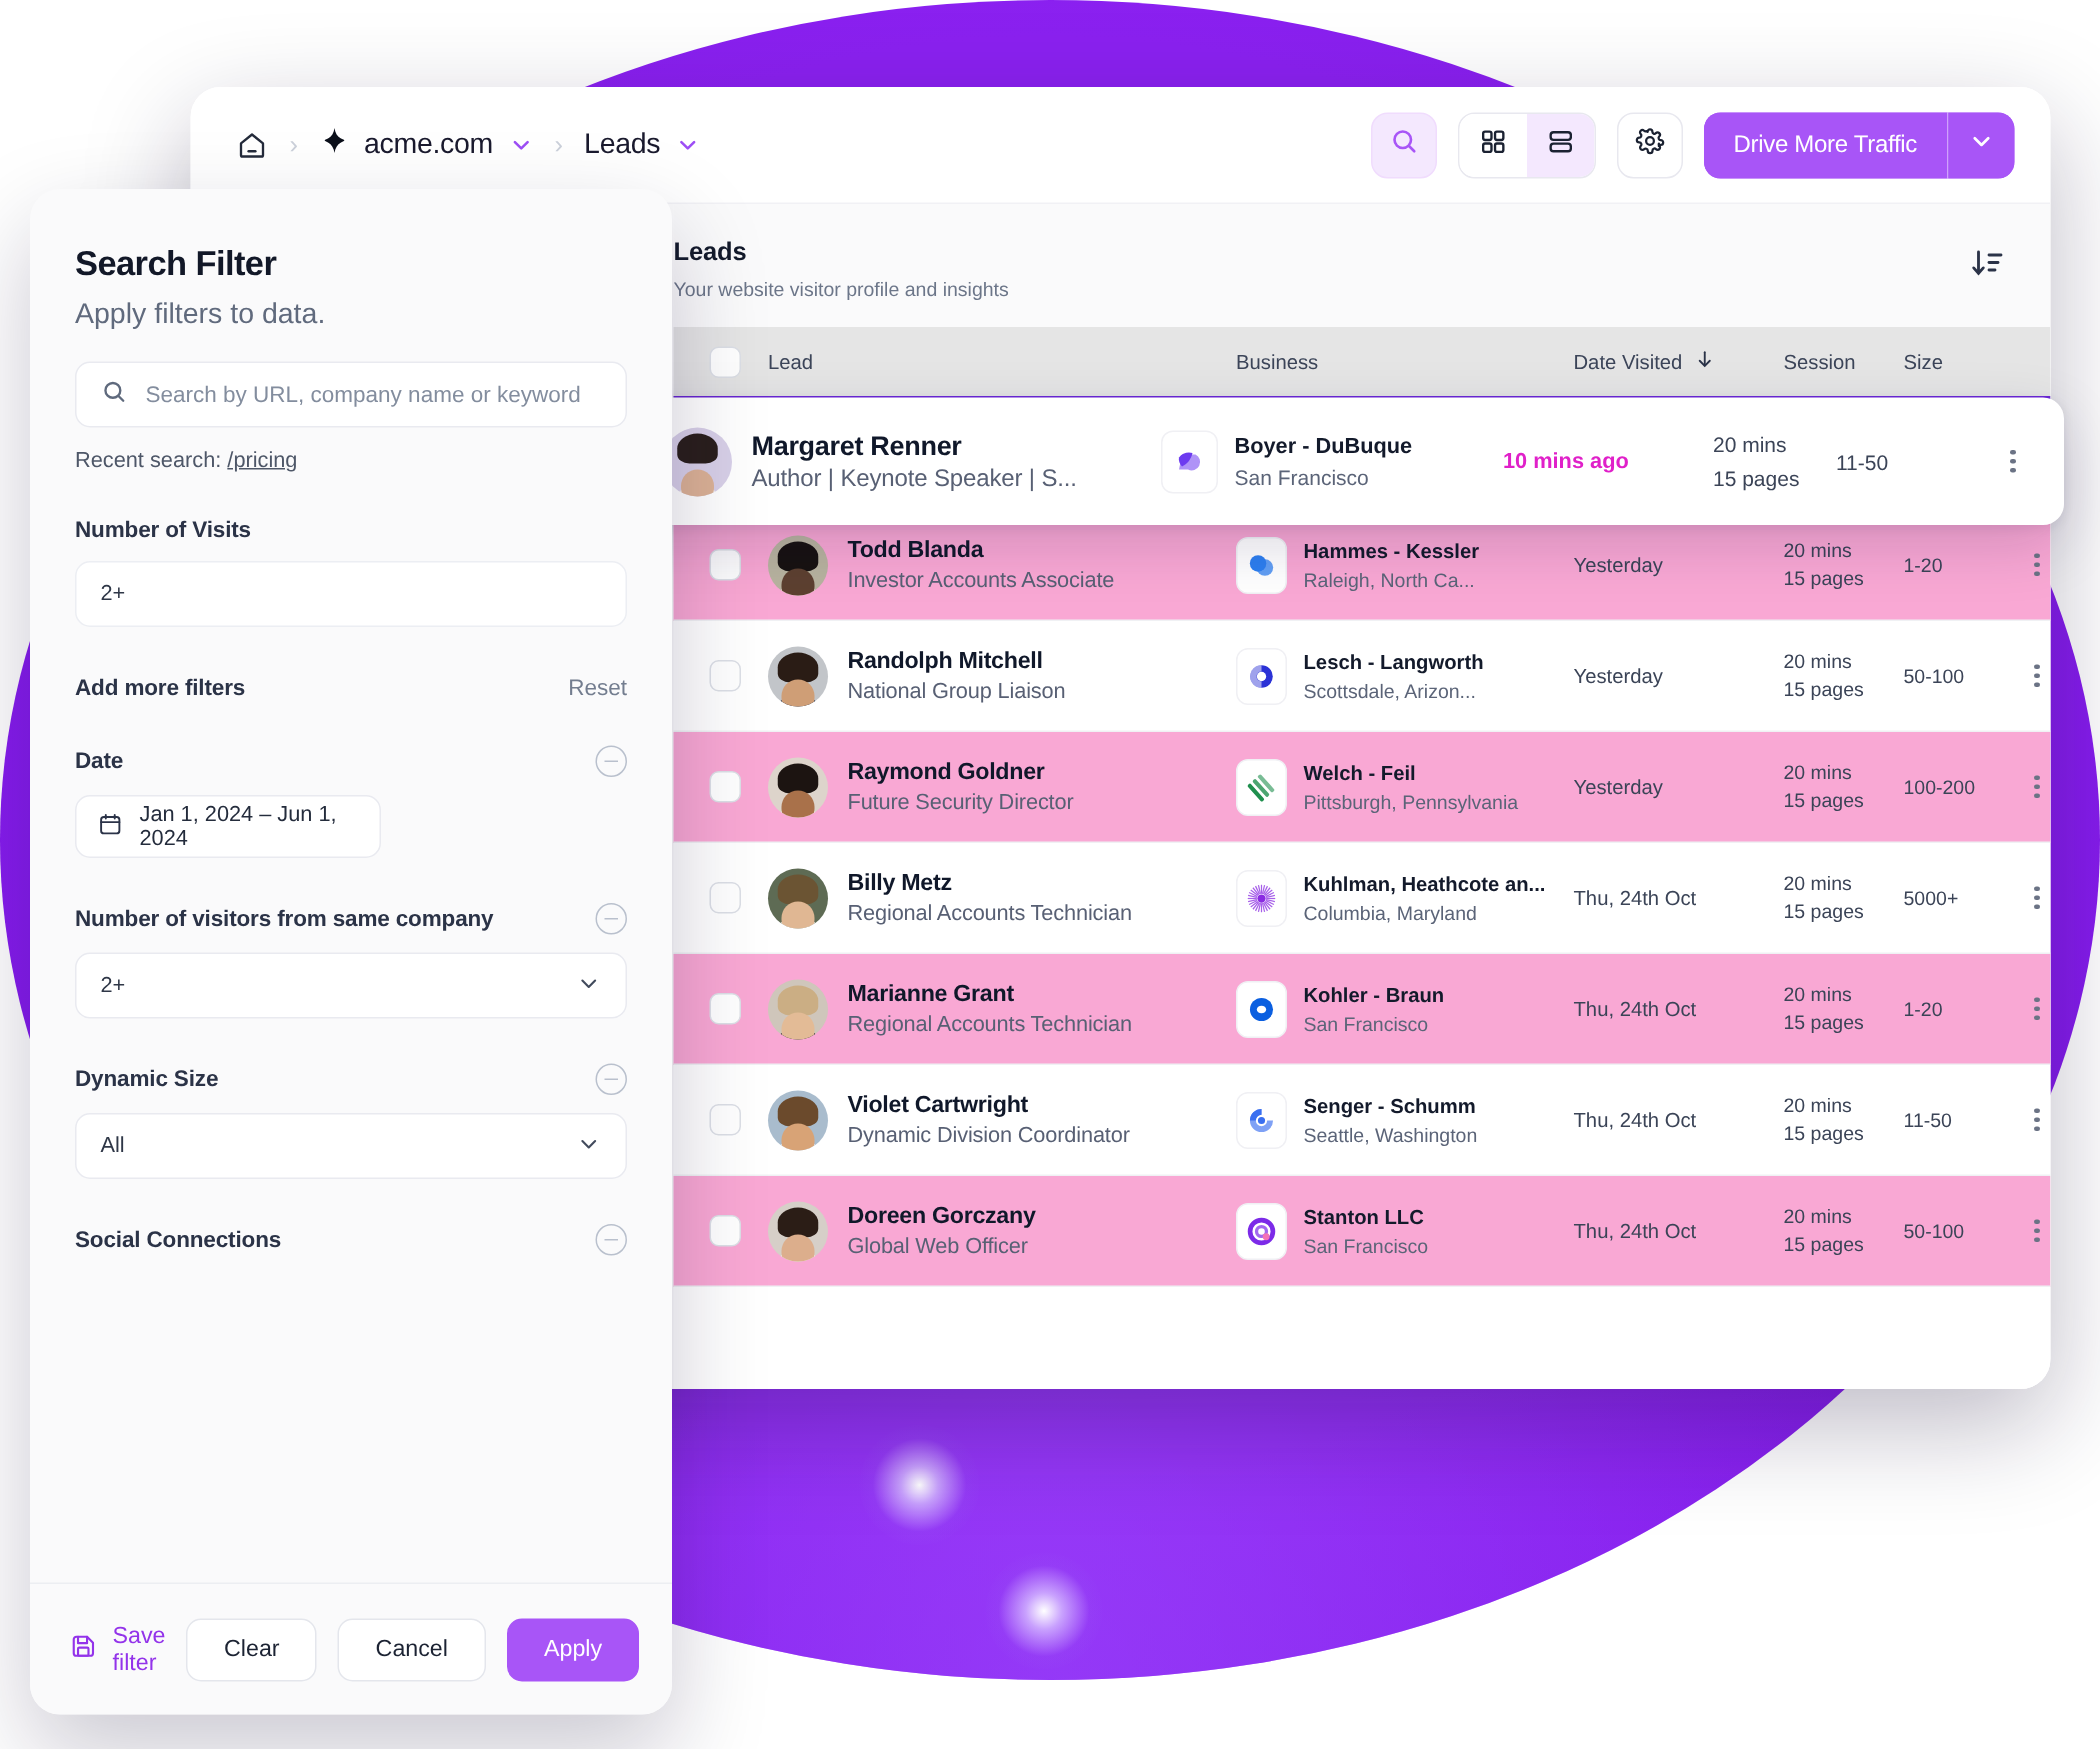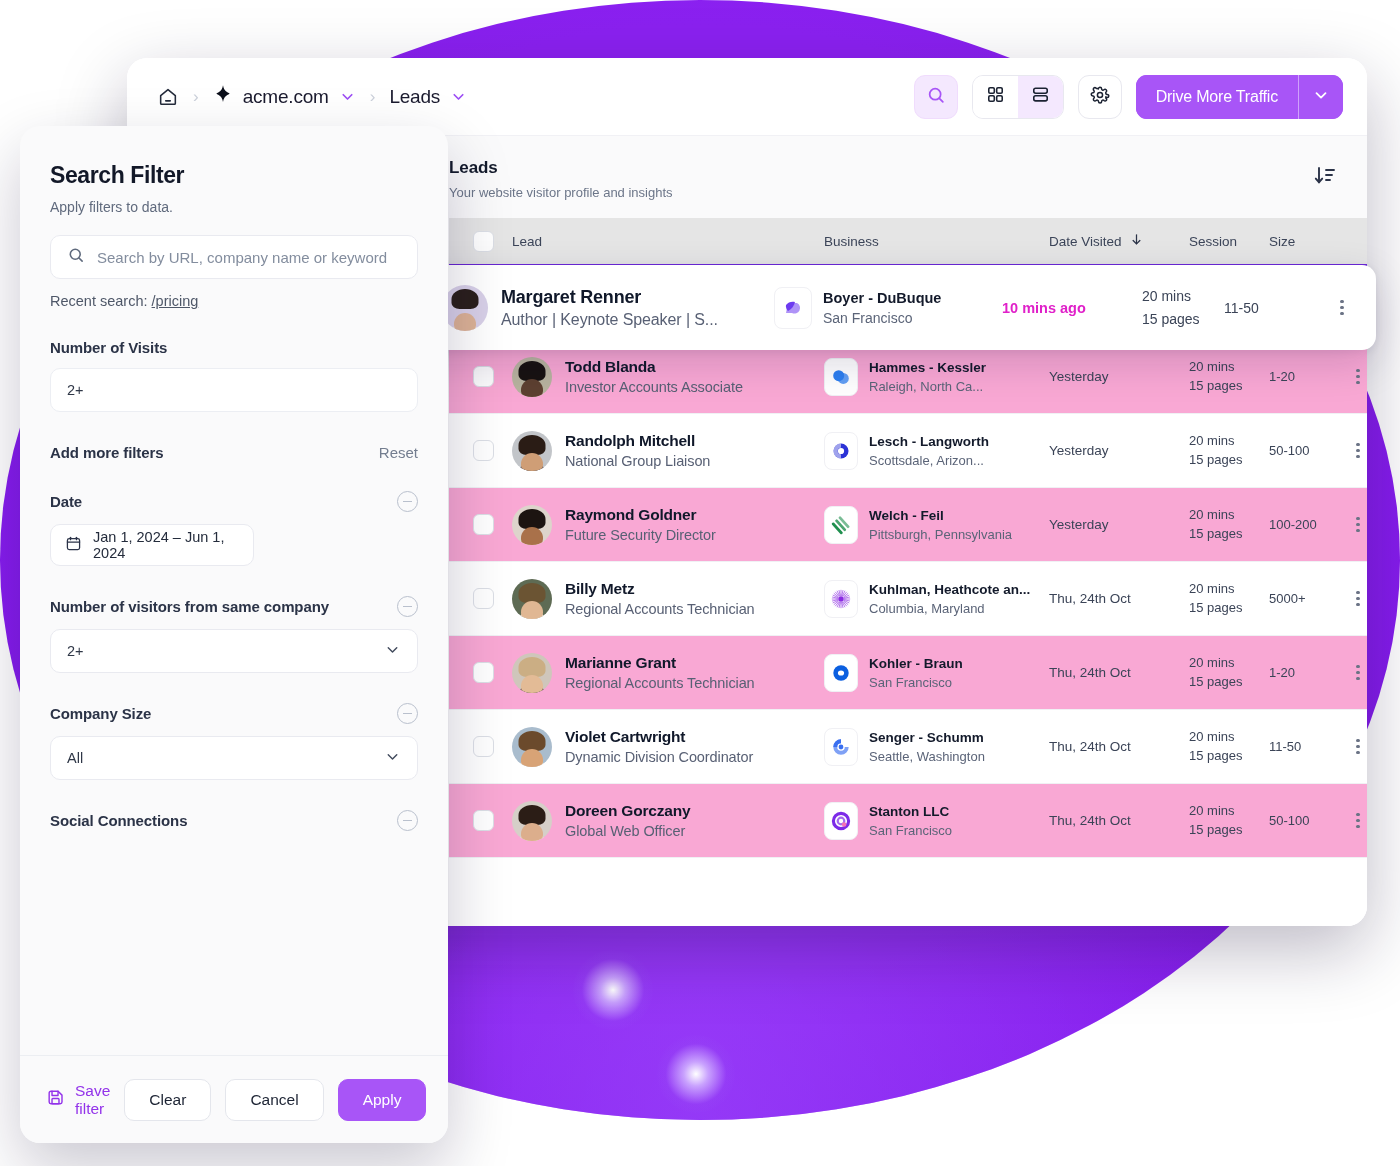--- a/index.html
+++ b/index.html
@@ -367,21 +367,21 @@
     overflow: hidden;
   }
   #filter-title {
     font-size: 23px;
     font-weight: bold;
     color: #121828;
     letter-spacing: -0.4px;
   }
   #filter-sub {
     margin-top: 10px;
-    font-size: 14px;
+    font-size: 19px;
     color: #606a7d;
   }
   #filter-search {
     margin-top: 20px;
     height: 44px;
     background: #ffffff;
     border: 1px solid #e9eaf0;
     border-radius: 10px;
     display: flex;
     align-items: center;
@@ -1176,21 +1176,21 @@
         <span>
           <svg width="17" height="17" viewBox="0 0 24 24" fill="none" stroke="#424b5d" stroke-width="2" stroke-linecap="round" stroke-linejoin="round">
               <path d="M6 9.5 12 15.5 18 9.5"></path>
             </svg>
         </span>
       </div>
     </div>
 
     <div class="f-block">
       <div class="f-head">
-        <div class="f-label">Company Size</div>
+        <div class="f-label">Dynamic Size</div>
         <div class="minus-btn">
             <i></i>
           </div>
       </div>
       <div class="f-select">
         <span>All</span>
         <span>
           <svg width="17" height="17" viewBox="0 0 24 24" fill="none" stroke="#424b5d" stroke-width="2" stroke-linecap="round" stroke-linejoin="round">
               <path d="M6 9.5 12 15.5 18 9.5"></path>
             </svg>

